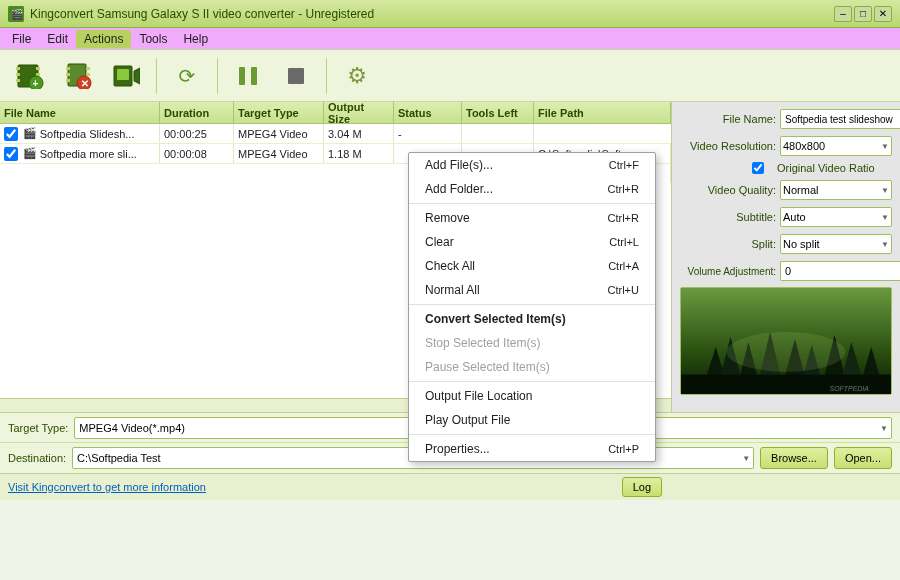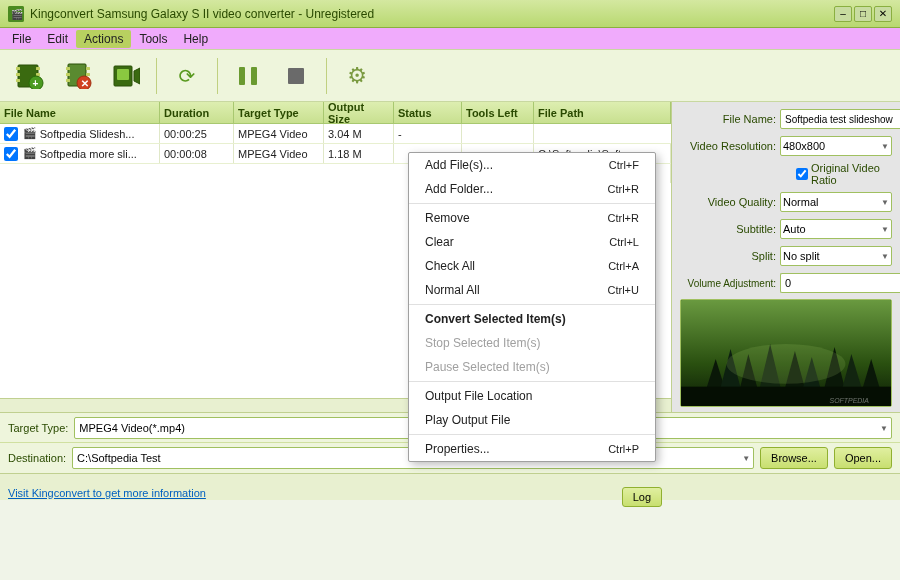--- a/index.html
+++ b/index.html
@@ -176,21 +176,21 @@
     .select-wrapper::after {
       content: '▼';
       font-size: 8px;
       position: absolute;
       right: 3px;
       top: 50%;
       transform: translateY(-50%);
       pointer-events: none;
       color: #666;
     }
-    .checkbox-row { display: flex; align-items: center; gap: 3px; margin-left: 116px; }
+    .checkbox-row { display: flex; align-items: center; gap: 13px; margin-left: 72px; }
     .checkbox-row input { width: 12px; height: 12px; }
     .checkbox-row label { font-size: 11px; color: #2a4a00; }
 
     
     .preview-area {
       width: 100%;
       height: 108px;
       background: linear-gradient(135deg, #1a3a0a 0%, #2a5a10 30%, #3a7a18 50%, #1a3a0a 100%);
       border: 1px solid #a0c060;
       border-radius: 2px;
@@ -279,20 +279,21 @@
       font-size: 11px;
       cursor: pointer;
       white-space: nowrap;
     }
 
     
     .footer-link {
       height: 24px;
       background: #e8f0d0;
       display: flex;
+      align-items: center;
       padding: 13px 8px;
       border-top: 1px solid #c0d090;
     }
     .footer-link a { font-size: 11px; color: #0060c0; text-decoration: underline; cursor: pointer; }
 
     
     .context-menu {
       position: absolute;
       top: 152px;
       left: 408px;

